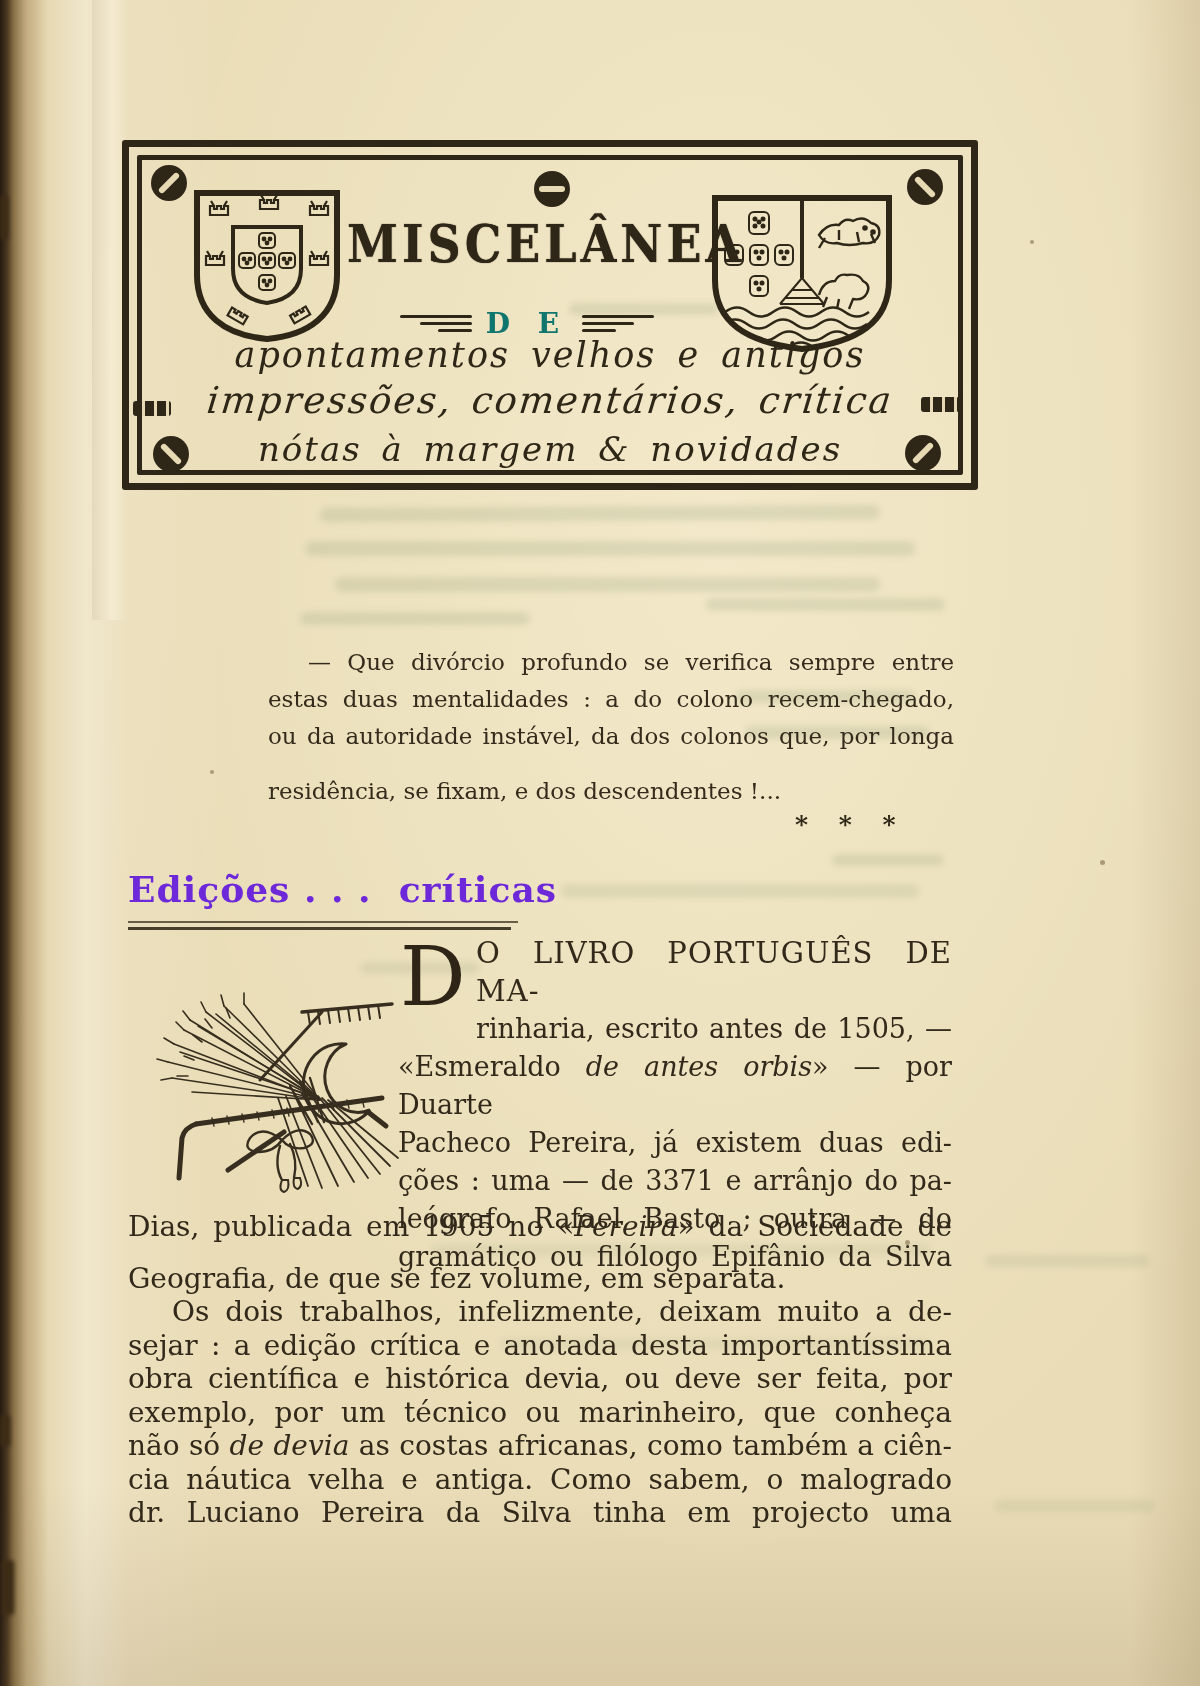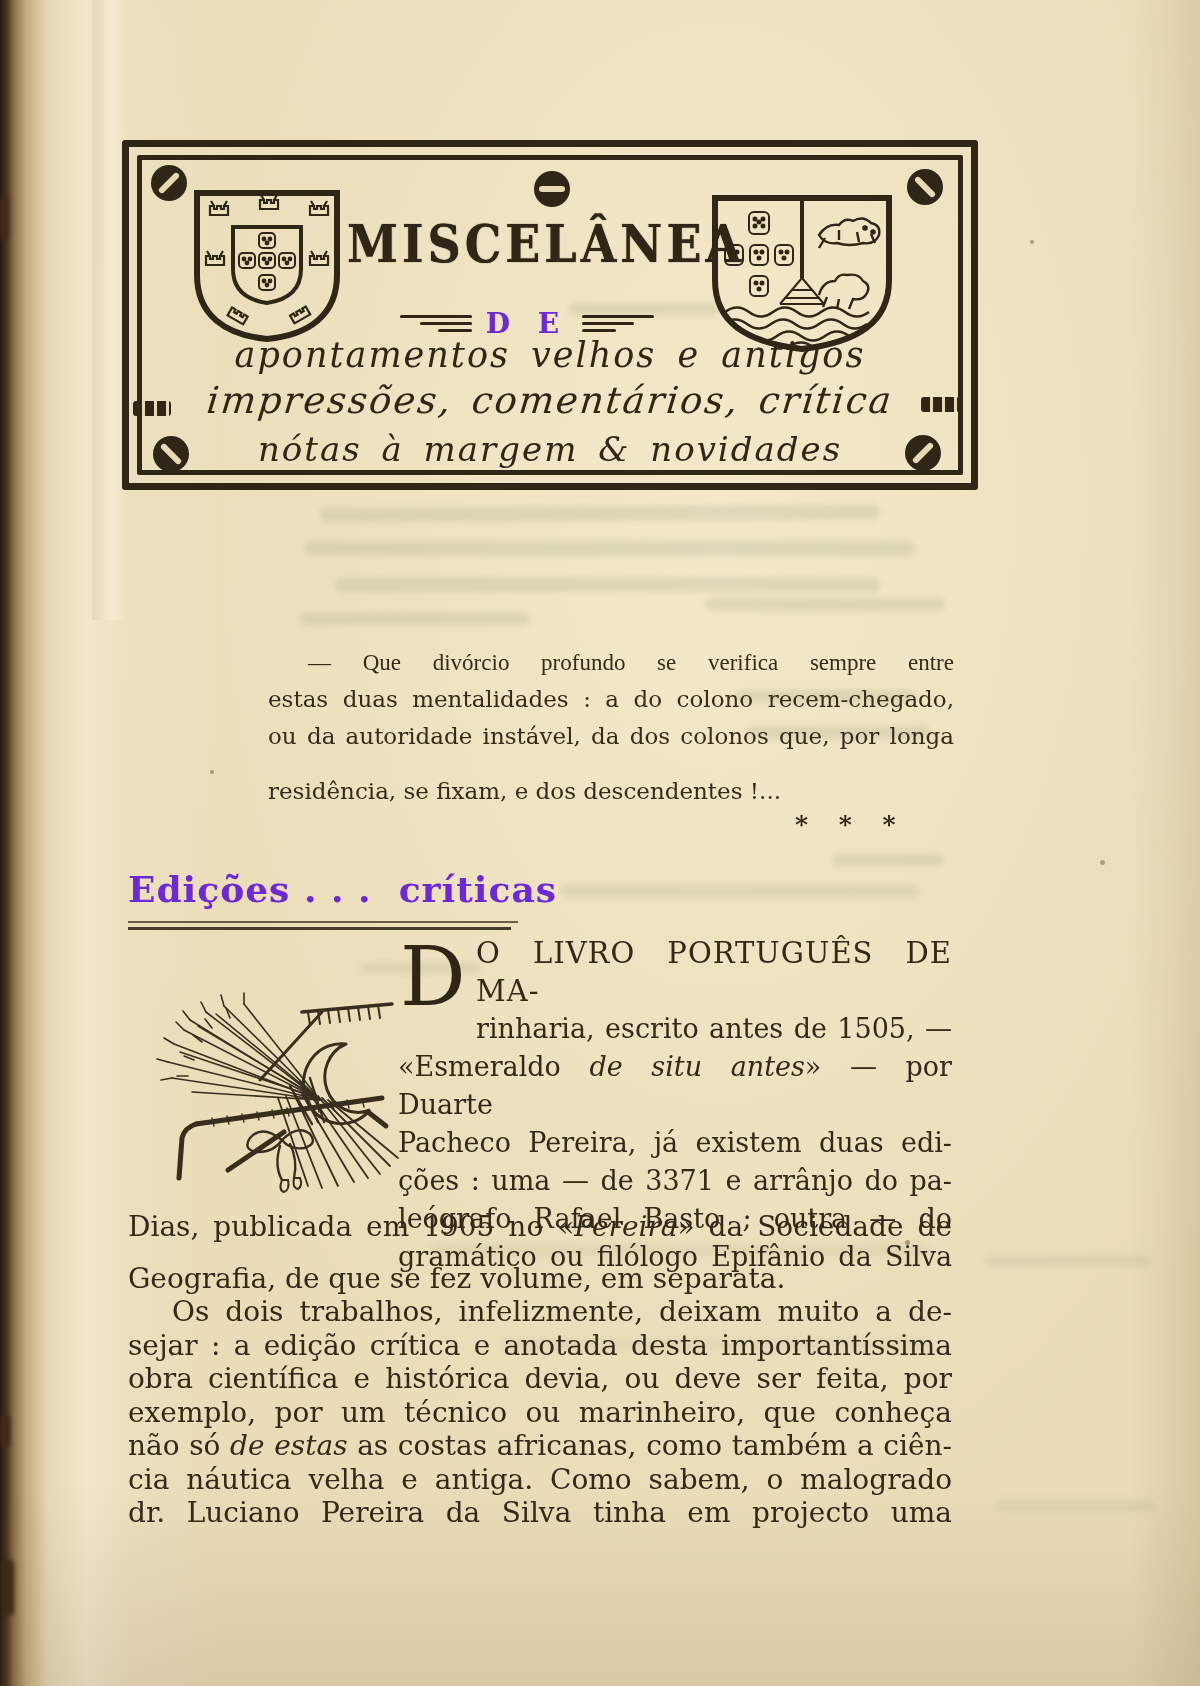--- a/index.html
+++ b/index.html
@@ -30,21 +30,21 @@
   .screw::after{content:'';position:absolute;left:5px;right:5px;top:15px;height:6px;
     background:#e6d9b3;border-radius:3px;transform:rotate(var(--r,0deg));}
   .stamp-title{position:absolute;left:218px;top:70px;width:360px;text-align:center;
     font-weight:bold;font-size:46px;letter-spacing:4px;color:#2e2617;
     transform:scaleY(1.12);text-shadow:0 0 1px #2e2617;white-space:nowrap;}
   .de-row{position:absolute;left:218px;top:160px;width:360px;display:flex;
     align-items:center;justify-content:center;gap:14px;}
   .fl{display:flex;flex-direction:column;gap:4px;}
   .fl.l{align-items:flex-end;} .fl.r{align-items:flex-start;}
   .fl b{display:block;height:3px;background:#2e2617;border-radius:2px;}
-  .de-letters{font-size:28px;font-weight:bold;letter-spacing:9px;color:#6d28d9;white-space:pre;}
+  .de-letters{font-size:28px;font-weight:bold;letter-spacing:9px;color:#0f766e;white-space:pre;}
   .script{position:absolute;left:10px;right:10px;text-align:center;color:#2e2617;
     font-style:italic;white-space:nowrap;}
   .s1{top:188px;font-size:35px;letter-spacing:2px;word-spacing:8px;}
   .s2{top:232px;font-size:37px;letter-spacing:2px;word-spacing:6px;transform:skewX(-6deg);}
   .s3{top:282px;font-size:34px;letter-spacing:2px;word-spacing:7px;}
   .dashmark{position:absolute;width:38px;height:15px;border-radius:3px;
     background:repeating-linear-gradient(90deg, #2e2617 0 9px, #e6d9b3 9px 12px);}
   .shield{position:absolute;}
 
   
@@ -62,21 +62,21 @@
   .illus{position:absolute;left:132px;top:982px;}
   .opening{position:absolute;left:398px;top:934px;width:554px;font-size:27px;line-height:38px;}
   .dropcap{position:absolute;left:400px;top:938px;font-size:82px;line-height:78px;
     font-weight:normal;color:#2e2517;}
   .fulltext{position:absolute;left:128px;top:1210px;width:824px;font-size:28px;line-height:33.5px;}
   .tline{text-align:justify;text-align-last:justify;hyphens:none;}
   .tline.nj{text-align-last:left;margin-top:18px;}
   .tline.ind{text-indent:44px;}
   .tline.pad{padding-left:78px;}
   .tline.caps{font-size:29px;letter-spacing:1px;}
-  .tline.q-first{text-indent:40px;font-family:Liberation Serif, serif;}
+  .tline.q-first{text-indent:40px;}
   .tline em{font-style:italic;}
 </style>
 </head>
 <body>
 
 <div class="crease"></div>
 <div class="edge-blob" style="left:0;top:195px;width:8px;height:45px;"></div>
 <div class="edge-blob" style="left:0;top:1415px;width:10px;height:32px;"></div>
 <div class="edge-blob" style="left:2px;top:1560px;width:12px;height:55px;"></div>
 <div class="speck" style="left:1030px;top:240px;width:4px;height:4px;"></div>
@@ -312,29 +312,29 @@
     <path d="M150,158 q16,-16 28,-6 q8,10 -6,14 q-14,2 -22,-8 z" stroke-width="2.4"></path>
     <path d="M148,164 q-6,20 2,34 M158,162 q8,16 4,34" stroke-width="2.4"></path>
     <path d="M150,198 q-4,10 2,12 q6,-2 4,-12 z M162,196 q-2,10 4,11 q5,-3 2,-11 z" stroke-width="2"></path>
   </g>
 </svg>
 
 <div class="dropcap">D</div>
 <div class="opening">
     <div class="tline caps pad"><span>O LIVRO PORTUGUÊS DE MA-</span></div>
     <div class="tline pad"><span>rinharia, escrito antes de 1505, —</span></div>
-    <div class="tline "><span>«Esmeraldo </span><em>de situ antes</em><span>» — por Duarte</span></div>
+    <div class="tline "><span>«Esmeraldo </span><em>de antes orbis</em><span>» — por Duarte</span></div>
     <div class="tline "><span>Pacheco Pereira, já existem duas edi-</span></div>
     <div class="tline "><span>ções : uma — de 3371 e arrânjo do pa-</span></div>
     <div class="tline "><span>leógrafo Rafael Basto ; outra — do</span></div>
     <div class="tline "><span>gramático ou filólogo Epifânio da Silva</span></div>
   </div>
 <div class="fulltext">
     <div class="tline "><span>Dias, publicada em 1905 no «</span><em>Pereira</em><span>» da Sociedade de</span></div>
     <div class="tline nj"><span>Geografia, de que se fez volume, em separata.</span></div>
     <div class="tline ind"><span>Os dois trabalhos, infelizmente, deixam muito a de-</span></div>
     <div class="tline "><span>sejar : a edição crítica e anotada desta importantíssima</span></div>
     <div class="tline "><span>obra científica e histórica devia, ou deve ser feita, por</span></div>
     <div class="tline "><span>exemplo, por um técnico ou marinheiro, que conheça</span></div>
-    <div class="tline "><span>não só </span><em>de estas</em><span> as costas africanas, como também a ciên-</span></div>
+    <div class="tline "><span>não só </span><em>de devia</em><span> as costas africanas, como também a ciên-</span></div>
     <div class="tline "><span>cia náutica velha e antiga. Como sabem, o malogrado</span></div>
     <div class="tline "><span>dr. Luciano Pereira da Silva tinha em projecto uma</span></div>
   </div>
 
 </body></html>

